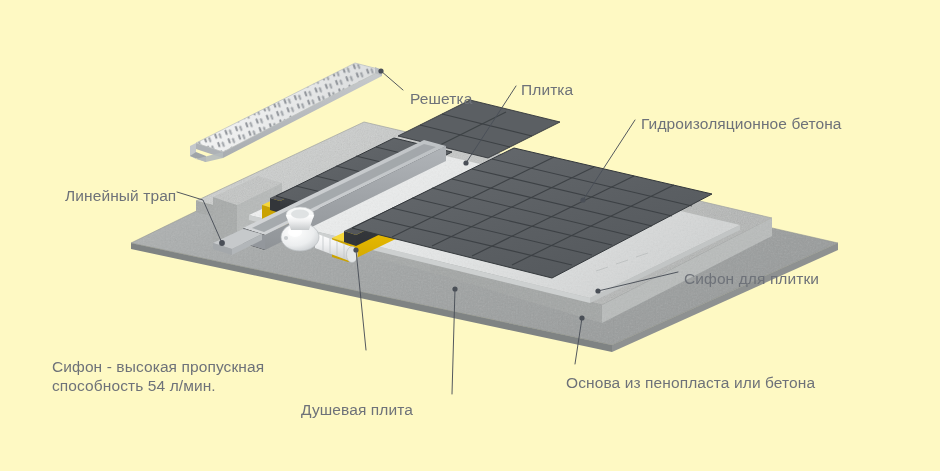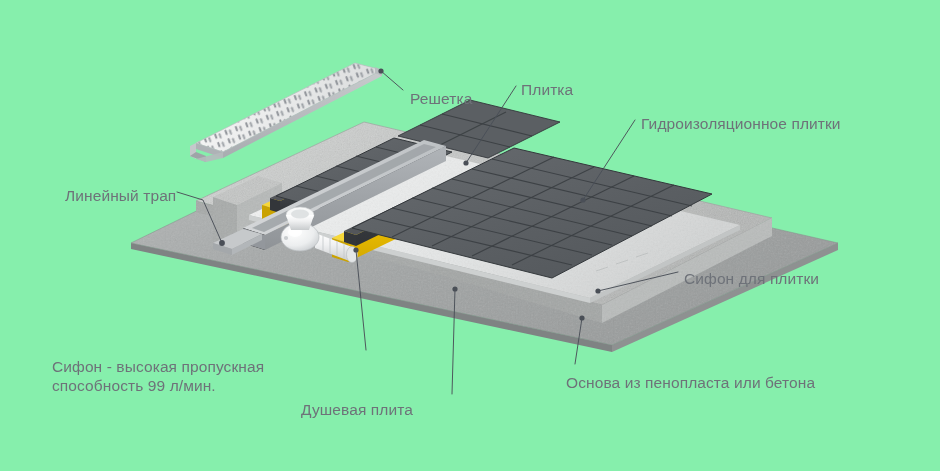--- a/index.html
+++ b/index.html
@@ -5,21 +5,21 @@
 <style>
   html, body {
     margin: 0;
     padding: 0;
     background: #ffffff;
   }
   #stage {
     position: relative;
     width: 940px;
     height: 471px;
-    background: #86efac;
+    background: #fef9c3;
     overflow: hidden;
     font-family: "Liberation Sans", "DejaVu Sans", sans-serif;
   }
   #diagram-svg {
     position: absolute;
     left: 0;
     top: 0;
     width: 940px;
     height: 471px;
   }
@@ -325,26 +325,26 @@
       <circle cx="356" cy="250" r="2.6"></circle>
       <circle cx="455" cy="289" r="2.6"></circle>
       <circle cx="582" cy="318" r="2.6"></circle>
     </g>
   </svg>
 
   <div class="callout" style="left:410px; top:89px;">Решетка</div>
 
   <div class="callout" style="left:521px; top:80px;">Плитка</div>
 
-  <div class="callout" style="left:641px; top:114px;">Гидроизоляционное плитки</div>
+  <div class="callout" style="left:641px; top:114px;">Гидроизоляционное бетона</div>
 
   <div class="callout" style="left:65px; top:186px;">Линейный трап</div>
 
   <div class="callout" style="left:684px; top:269px;">Сифон для плитки</div>
 
   <div class="callout" style="left:52px; top:357px;">Сифон - высокая пропускная
-способность 99 л/мин.</div>
+способность 54 л/мин.</div>
 
   <div class="callout" style="left:566px; top:373px;">Основа из пенопласта или бетона</div>
 
   <div class="callout" style="left:301px; top:400px;">Душевая плита</div>
 
 </div>
 
 </body></html>

